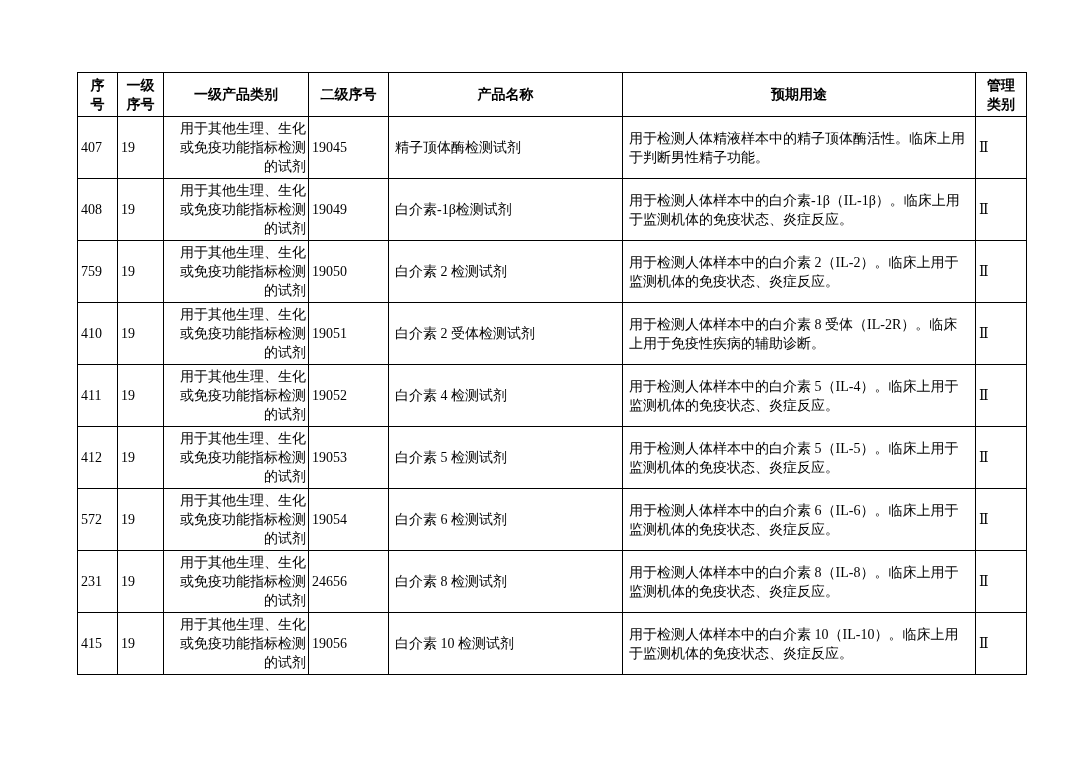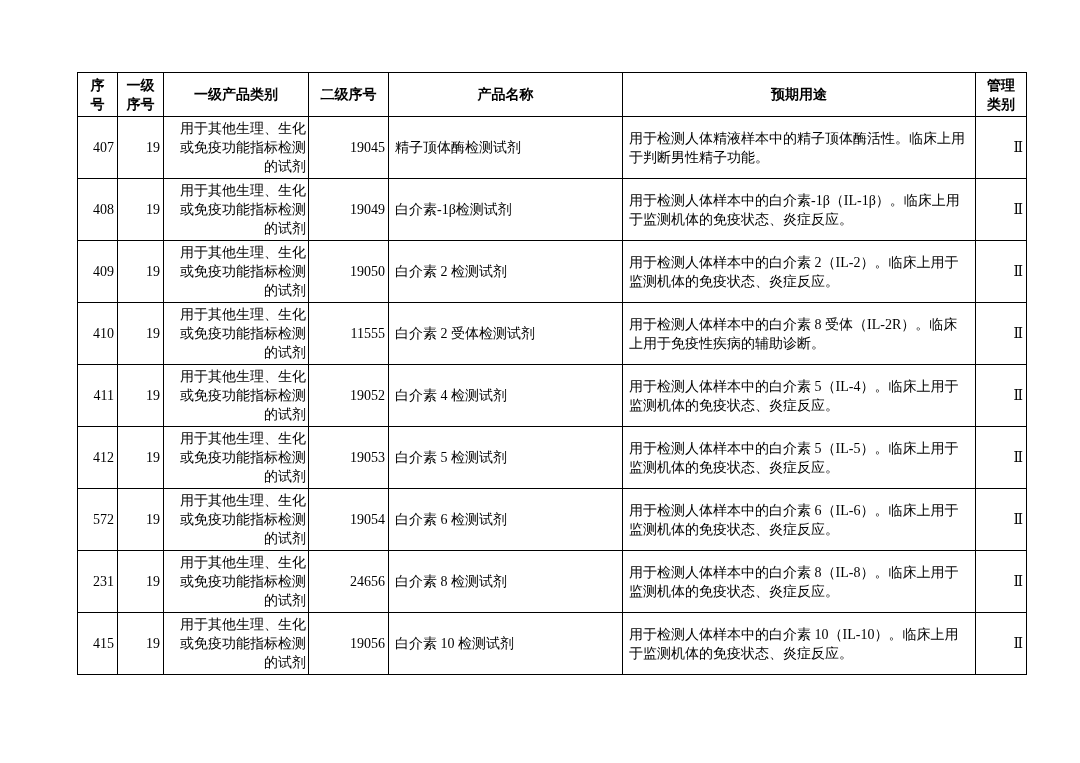--- a/index.html
+++ b/index.html
@@ -41,21 +41,21 @@
     white-space: pre-line;
     padding: 1px 2px;
   }
   .doc-table tbody tr {
     height: 57px;
   }
   .doc-table td {
     line-height: 19px;
     padding: 2px 3px;
   }
-  .doc-table td.c { text-align: right; }
+  .doc-table td.c { text-align: left; }
   .doc-table td.l { text-align: left; padding-left: 6px; padding-right: 5px; }
   .doc-table td.cat { text-align: right; padding-left: 5px; padding-right: 2px; }
 </style>
 </head>
 <body>
 
 <div class="page">
   <table class="doc-table">
     <colgroup>
       <col style="width:40px">
@@ -93,33 +93,33 @@
         <tr>
           <td class="c">408</td>
           <td class="c">19</td>
           <td class="cat">用于其他生理、生化或免疫功能指标检测的试剂</td>
           <td class="c">19049</td>
           <td class="l">白介素-1β检测试剂</td>
           <td class="l">用于检测人体样本中的白介素-1β（IL-1β）。临床上用于监测机体的免疫状态、炎症反应。</td>
           <td class="c">Ⅱ</td>
         </tr>
         <tr>
-          <td class="c">409</td>
+          <td class="c">759</td>
           <td class="c">19</td>
           <td class="cat">用于其他生理、生化或免疫功能指标检测的试剂</td>
           <td class="c">19050</td>
           <td class="l">白介素 2 检测试剂</td>
           <td class="l">用于检测人体样本中的白介素 2（IL-2）。临床上用于监测机体的免疫状态、炎症反应。</td>
           <td class="c">Ⅱ</td>
         </tr>
         <tr>
           <td class="c">410</td>
           <td class="c">19</td>
           <td class="cat">用于其他生理、生化或免疫功能指标检测的试剂</td>
-          <td class="c">11555</td>
+          <td class="c">19051</td>
           <td class="l">白介素 2 受体检测试剂</td>
           <td class="l">用于检测人体样本中的白介素 8 受体（IL-2R）。临床上用于免疫性疾病的辅助诊断。</td>
           <td class="c">Ⅱ</td>
         </tr>
         <tr>
           <td class="c">411</td>
           <td class="c">19</td>
           <td class="cat">用于其他生理、生化或免疫功能指标检测的试剂</td>
           <td class="c">19052</td>
           <td class="l">白介素 4 检测试剂</td>

